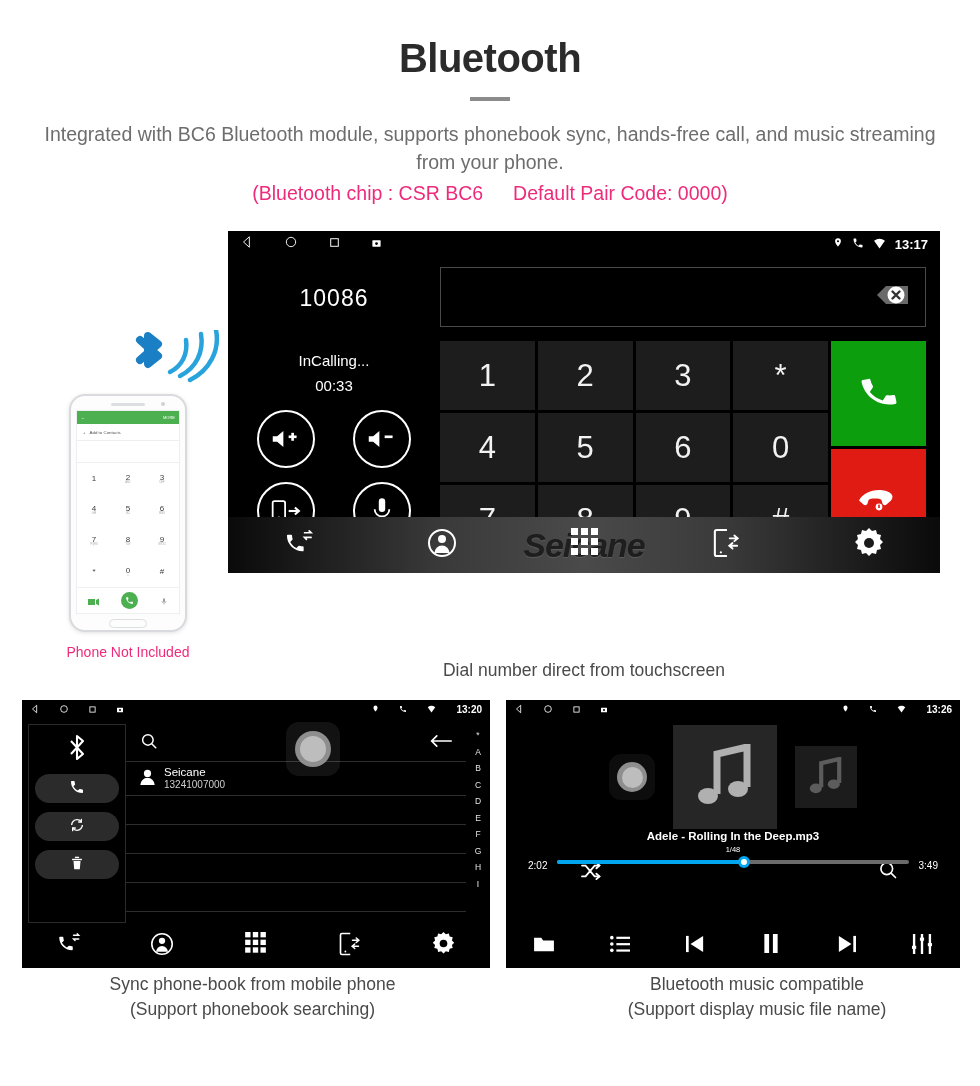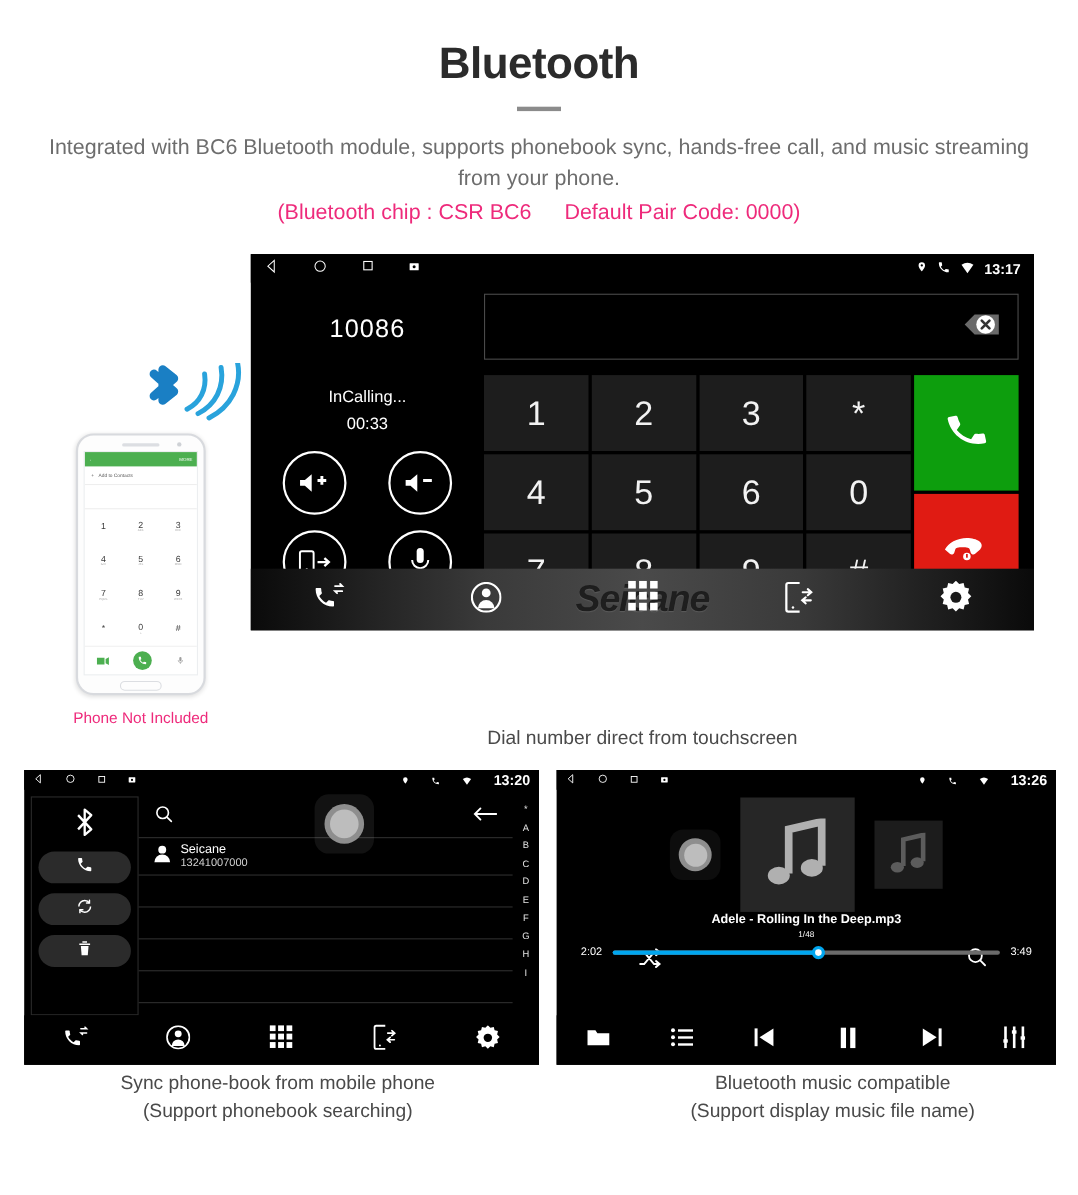--- a/index.html
+++ b/index.html
@@ -113,21 +113,21 @@
     height: 26px; display: flex; align-items: center;
     padding: 0 12px; color: #fff; background: #000;
   }
   .sb-left { display: flex; align-items: center; gap: 30px; }
   .sb-right {
     margin-left: auto; display: flex; align-items: center; gap: 9px;
     font-size: 13px; font-weight: bold;
   }
   .screen-pb .statusbar, .screen-mus .statusbar { height: 18px; padding: 0 8px; }
   .screen-pb .sb-left, .screen-mus .sb-left { gap: 19px; }
-  .screen-pb .sb-right, .screen-mus .sb-right { font-size: 13px; gap: 20px; }
+  .screen-pb .sb-right, .screen-mus .sb-right { font-size: 10px; gap: 20px; }
 
   
   .dial-body { display: flex; height: 348px; }
   .dial-left {
     width: 212px; display: flex; flex-direction: column;
     align-items: center; color: #fff;
   }
   .dial-number { font-size: 23px; margin-top: 28px; letter-spacing: 1px; }
   .call-state { font-size: 15px; margin-top: 40px; }
   .call-timer { font-size: 15px; margin-top: 8px; }
@@ -249,21 +249,21 @@
     display: flex; align-items: center; justify-content: center;
   }
   .mk-o { width: 30px; height: 30px; border-radius: 50%; background: #8e8e8e;
     display: flex; align-items: center; justify-content: center; }
   .mk-i { width: 21px; height: 21px; border-radius: 50%; background: #bdbdbd; }
   .mus-meta { text-align: center; color: #fff; }
   .mus-title { font-size: 11.5px; font-weight: bold; }
   .mus-artist { font-size: 10.5px; margin-top: 2px; }
   .mus-track { font-size: 7.5px; margin-top: 3px; }
   .mus-seek {
-    display: flex; align-items: center; gap: 10px;
+    display: flex; gap: 10px;
     padding: 6px 22px 0; color: #fff; font-size: 10px;
   }
   .bar-wrap { flex: 1; position: relative; height: 4px; }
   .bar-bg { position: absolute; inset: 0; background: #6b6b6b; border-radius: 2px; }
   .bar-fg { position: absolute; left: 0; top: 0; bottom: 0;
     width: 53%; background: #00a6ef; border-radius: 2px; }
   .bar-knob {
     position: absolute; left: 53%; top: 50%;
     width: 12px; height: 12px; margin-left: -6px; margin-top: -6px;
     background: #fff; border: 3px solid #00a6ef; border-radius: 50%;

